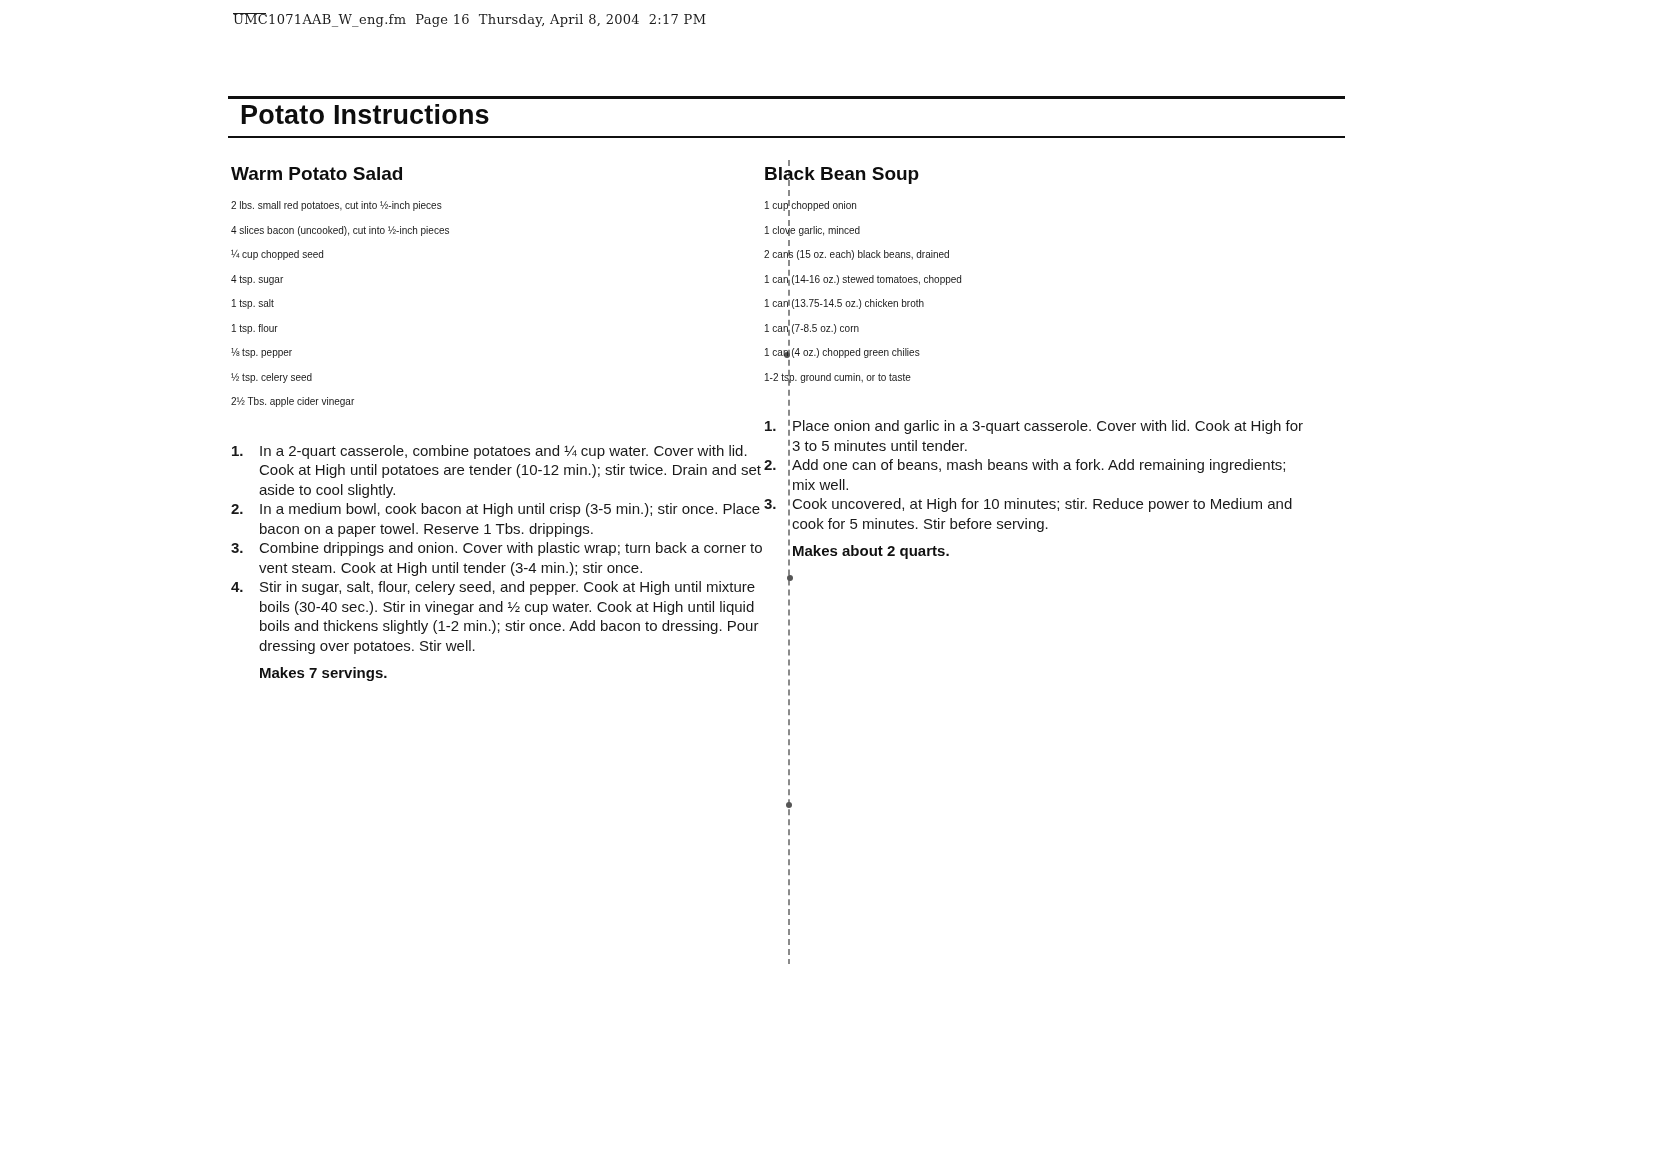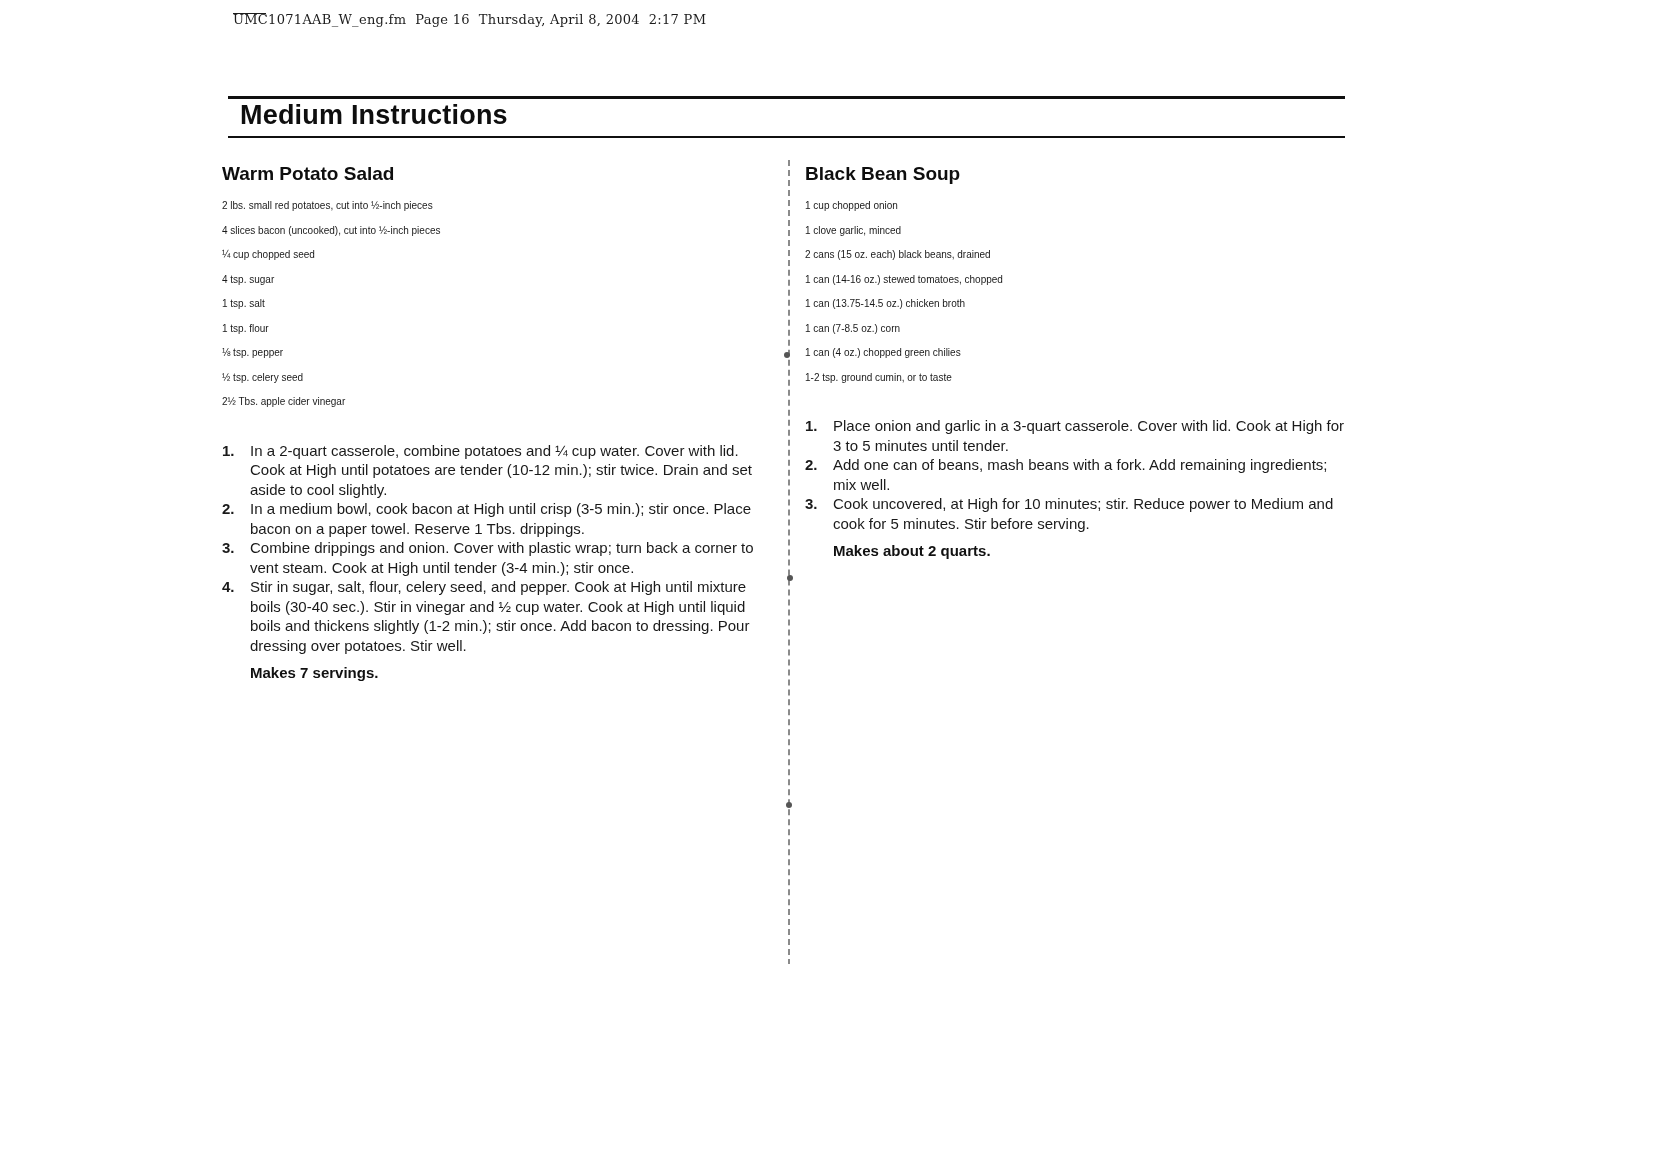--- a/index.html
+++ b/index.html
@@ -49,22 +49,22 @@
     margin: 0;
     font-size: 27px;
     font-weight: bold;
     letter-spacing: 0.2px;
     color: #0e0e0e;
   }
   .recipe-col {
     position: absolute;
     top: 163px;
   }
-  .recipe-col.left { left: 222px; width: 540px; }
-  .recipe-col.right { left: 805px; width: 545px; }
+  .recipe-col.left { left: 231px; width: 540px; }
+  .recipe-col.right { left: 764px; width: 545px; }
   .recipe-title {
     margin: 0 0 9px 0;
     font-size: 19px;
     font-weight: bold;
     color: #0e0e0e;
   }
   .ingredients { margin: 0; padding: 0; list-style: none; }
   .ingredient {
     font-size: 10px;
     line-height: 24.5px;
@@ -119,21 +119,21 @@
 </style>
 </head>
 <body>
 
 <div class="page">
 
   <div class="header-overline"></div>
   <div class="print-header">UMC1071AAB_W_eng.fm  Page 16  Thursday, April 8, 2004  2:17 PM</div>
 
   <div class="rule rule-top"></div>
-  <h1 class="doc-title">Medium Instructions</h1>
+  <h1 class="doc-title">Potato Instructions</h1>
   <div class="rule rule-bottom"></div>
 
   <section class="recipe-col left">
     <h2 class="recipe-title">Warm Potato Salad</h2>
     <ul class="ingredients">
       <li class="ingredient">2 lbs. small red potatoes, cut into ½-inch pieces</li>
       <li class="ingredient">4 slices bacon (uncooked), cut into ½-inch pieces</li>
       <li class="ingredient">¼ cup chopped seed</li>
       <li class="ingredient">4 tsp. sugar</li>
       <li class="ingredient">1 tsp. salt</li>

